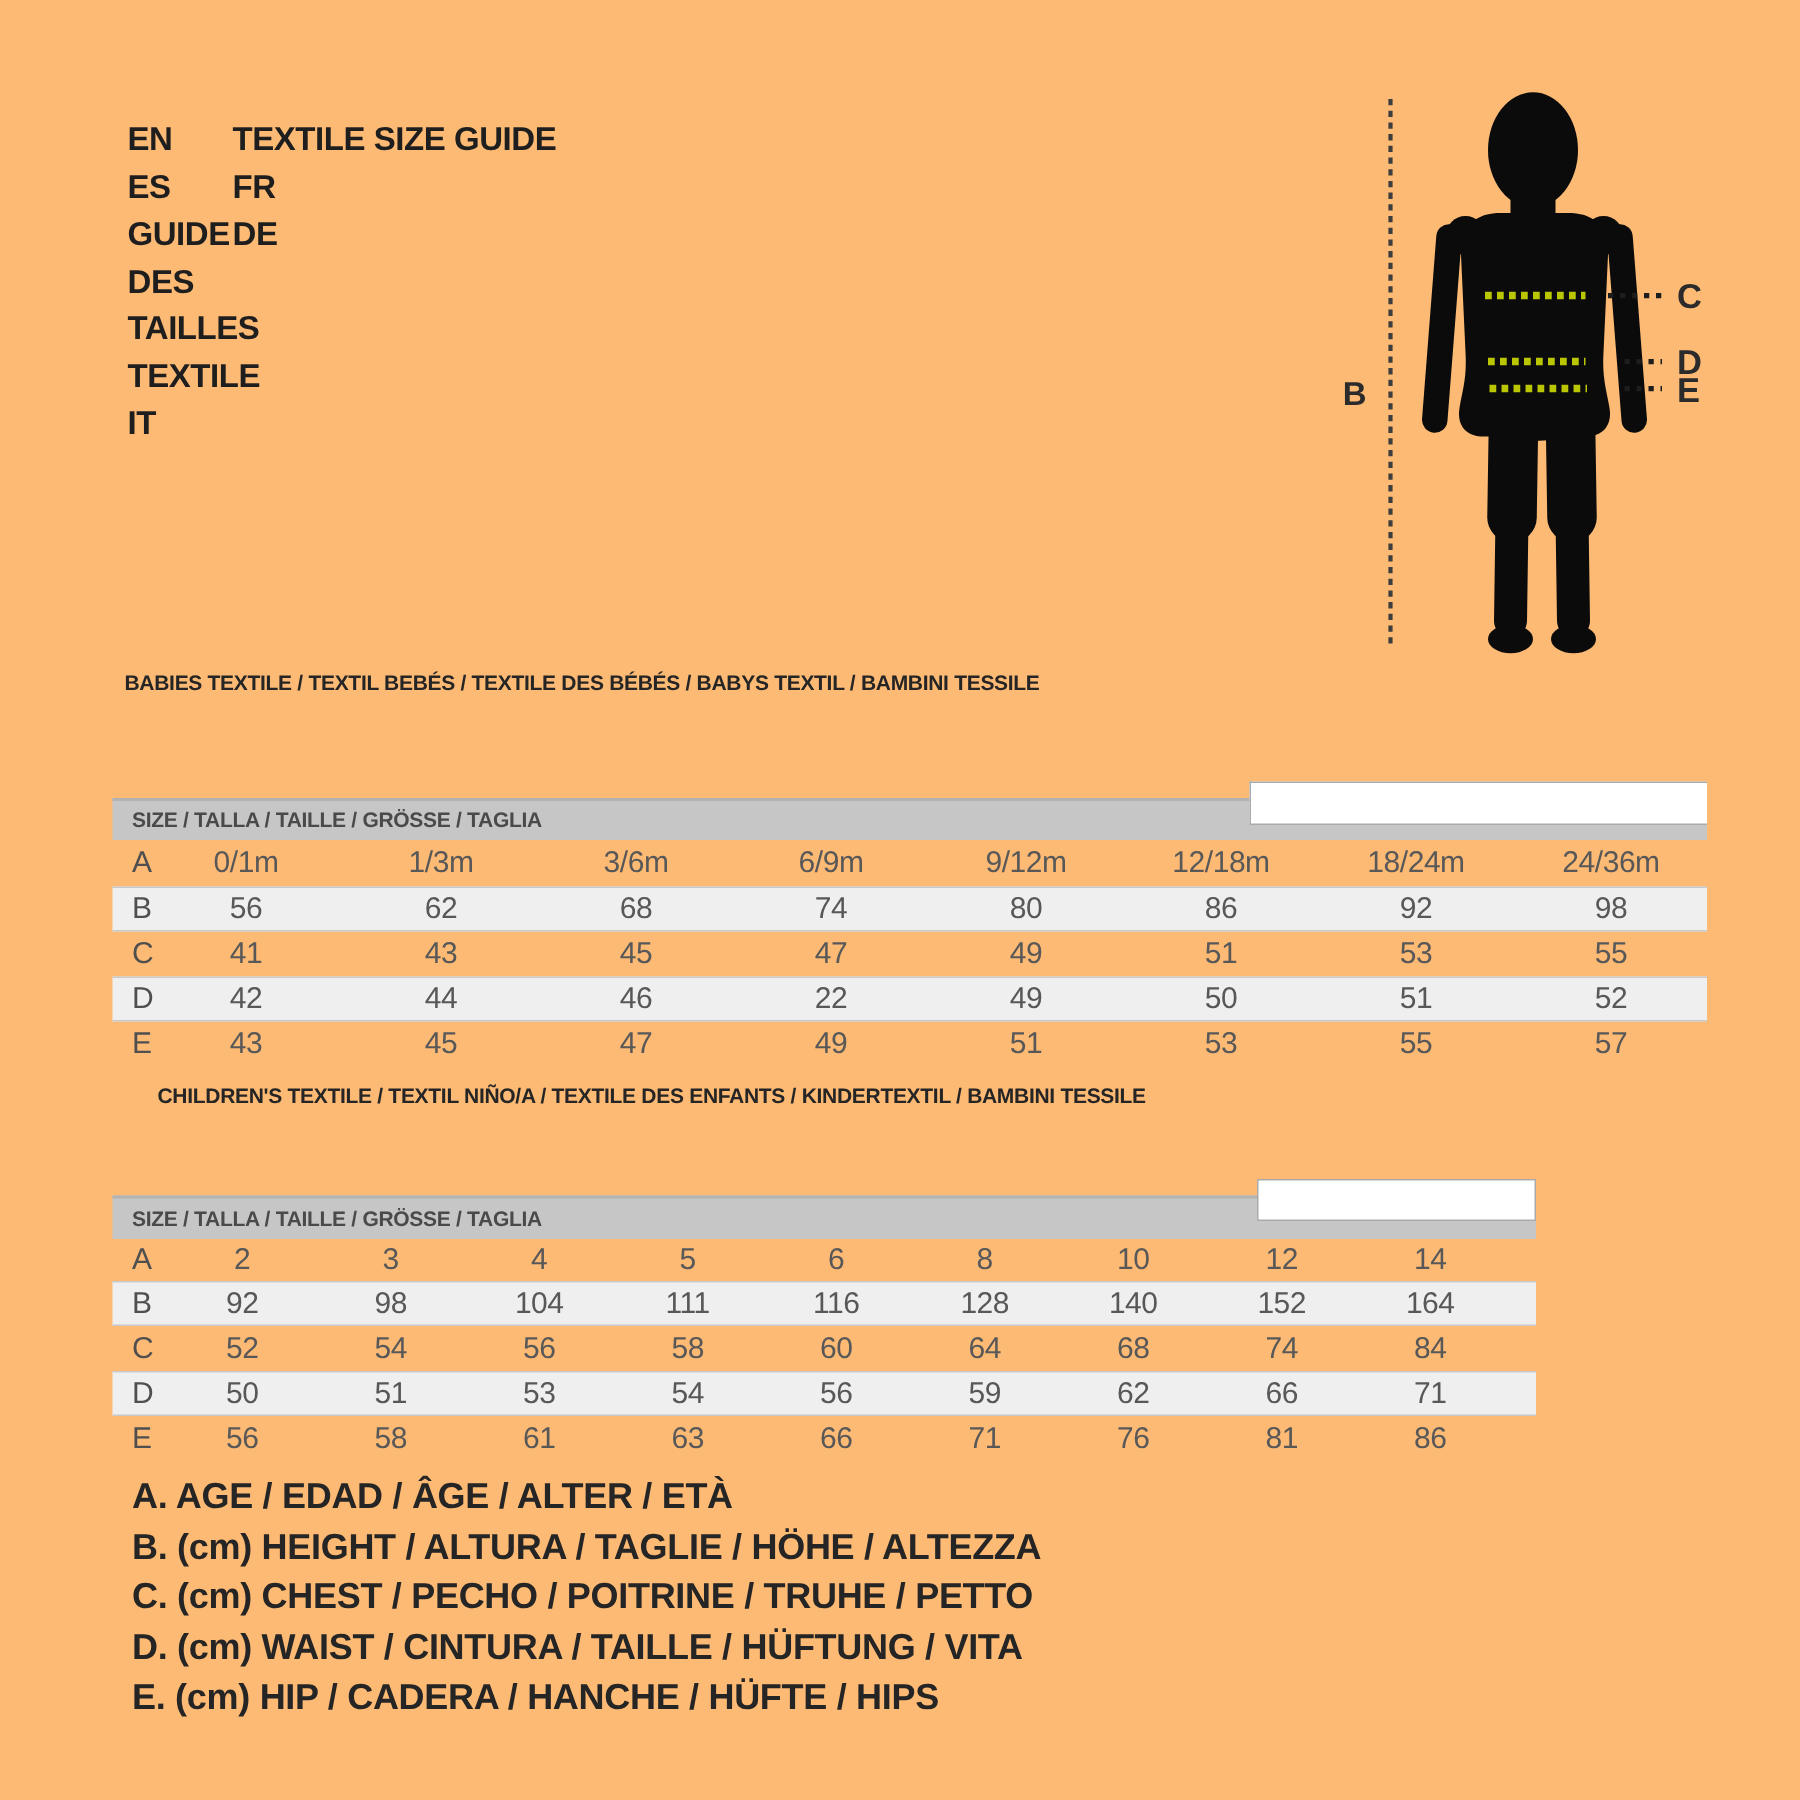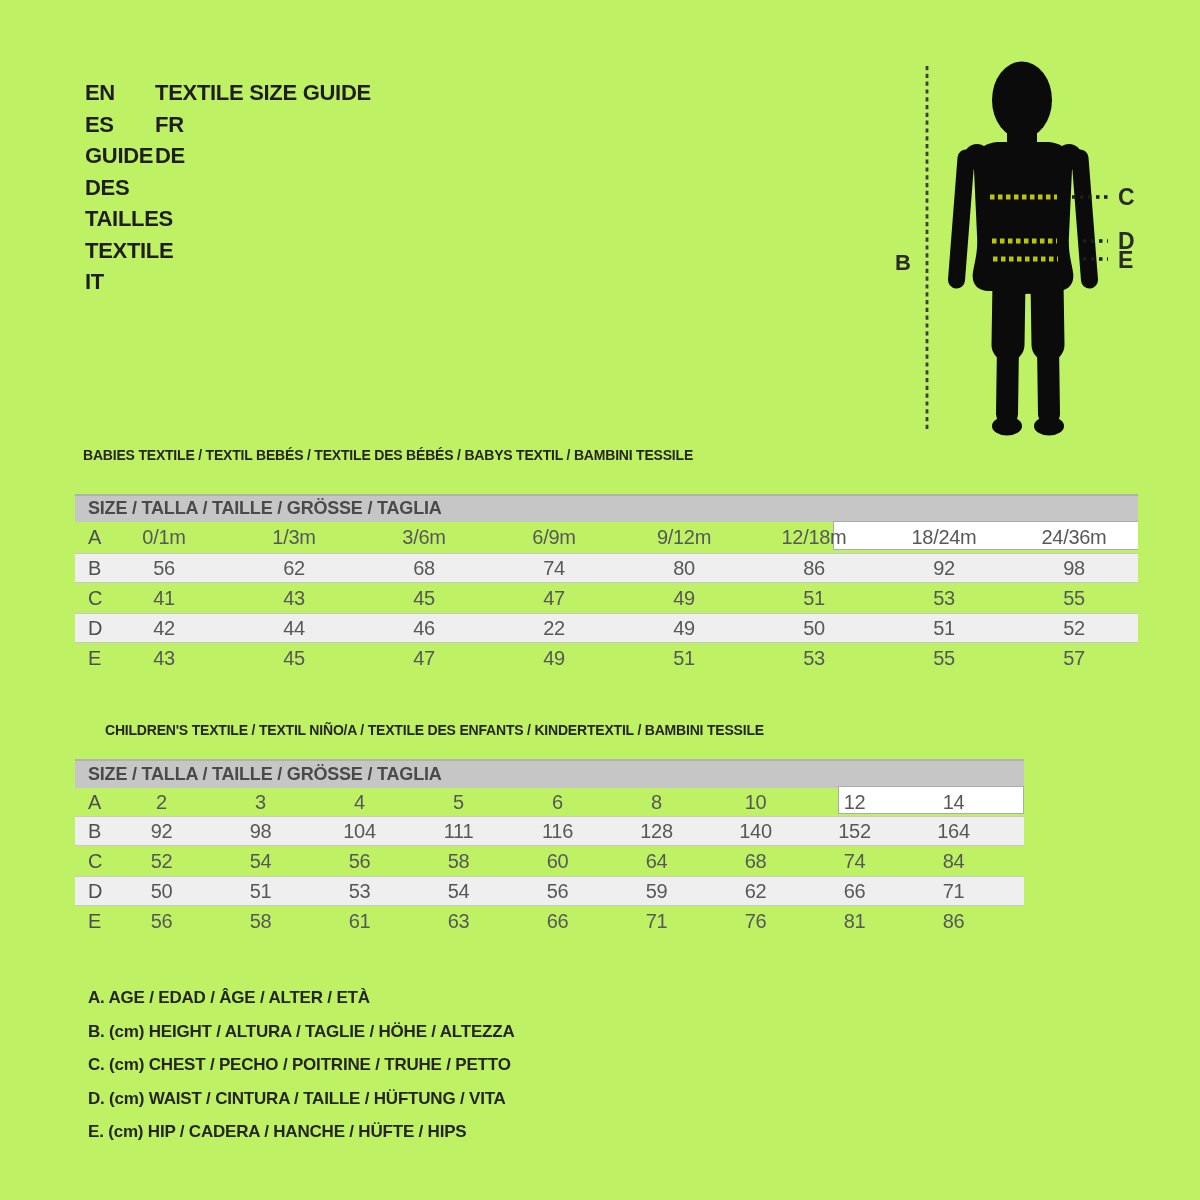--- a/index.html
+++ b/index.html
@@ -1,17 +1,17 @@
 <!DOCTYPE html>
 <html><head>
 <meta charset="utf-8">
 <style>
   html,body{margin:0;padding:0;background:#fff;}
   .canvas{
-    position:relative;width:1200px;height:1200px;background:#bef264;overflow:hidden;
+    position:relative;width:1200px;height:1200px;background:#fdba74;overflow:hidden;
     font-family:"Liberation Sans", sans-serif;
   }
   
   .lang-block{
     position:absolute;left:85px;top:77px;
     display:grid;grid-template-columns:70px auto;
     font-size:22px;font-weight:bold;line-height:31.5px;color:#1e1e1e;
     letter-spacing:-0.3px;
   }
   
@@ -20,43 +20,43 @@
     letter-spacing:-0.2px;white-space:nowrap;
   }
   .babies-title{top:447px;}
   .children-title{top:722px;margin-left:22px;}
   
   .table{position:absolute;left:75px;}
   .babies-table{top:494px;width:1063px;}
   .children-table{top:759px;width:949px;}
   .tbar{
     box-sizing:border-box;height:28px;background:#c6c6c6;border-top:2px solid #b2b2b2;
-    font-size:18px;font-weight:bold;color:#4a4a4a;letter-spacing:-0.2px;
-    padding-left:13px;line-height:25px;white-space:nowrap;
+    font-size:14px;font-weight:bold;color:#4a4a4a;letter-spacing:-0.2px;
+    padding-left:13px;line-height:25px;white-space:nowrap;margin-top:38px;
   }
   .children-table .tbar{height:29px;line-height:26px;}
   .trow{display:grid;align-items:center;}
   .babies-table .trow{grid-template-columns:24px repeat(8,130px);height:30px;}
   .babies-table .rowA{height:31px;}
   .children-table .trow{grid-template-columns:37px repeat(9,99px) 1fr;height:30px;}
   .children-table .rowA{height:28px;}
   .stripe{background:#efefef;border-top:1px solid #c9c9c9;border-bottom:1px solid #c9c9c9;box-sizing:border-box;}
   .cell{
     position:relative;z-index:4;text-align:center;
     font-size:20px;color:#585858;letter-spacing:-0.3px;
   }
   .cell.lab{text-align:left;padding-left:13px;color:#4f4f4f;}
   .tbar span{position:relative;z-index:4;}
   .hbox{position:absolute;background:#ffffff;border:1px solid #ababab;z-index:3;box-sizing:border-box;}
   .babies-box{left:758px;top:27px;width:305px;height:29px;border-right:none;}
   .children-box{left:763px;top:27px;width:186px;height:28px;}
   
   .legend-block{
     position:absolute;left:88px;top:981px;
-    font-size:17px;font-weight:bold;color:#252525;line-height:33.5px;
+    font-size:24px;font-weight:bold;color:#252525;line-height:33.5px;
     letter-spacing:-0.2px;white-space:nowrap;
   }
   
   .figure{position:absolute;left:855px;top:48px;}
 </style>
 </head>
 <body>
 
 <div class="canvas">
 

